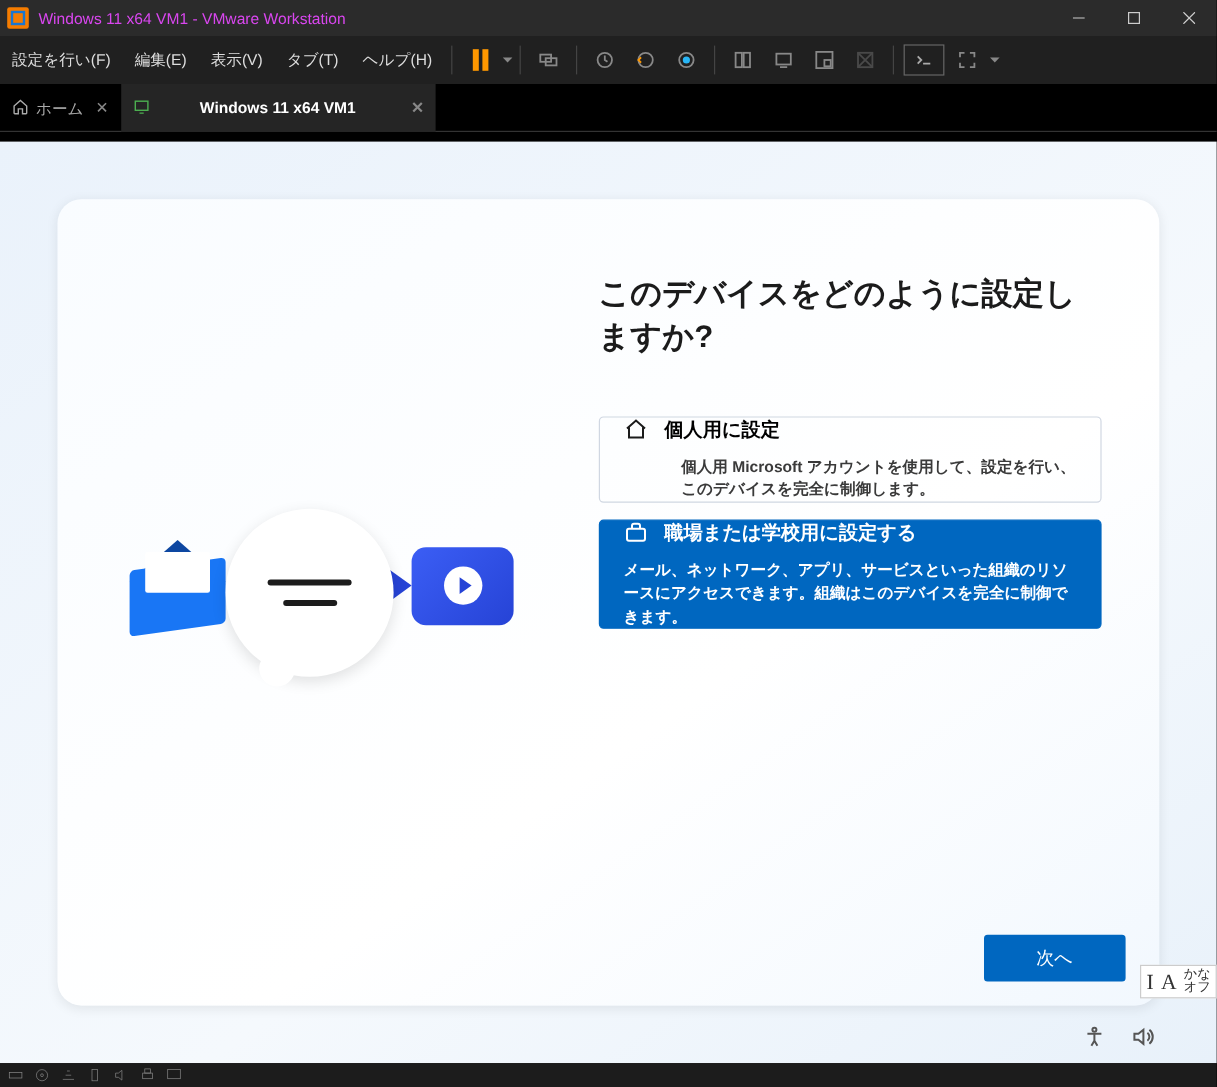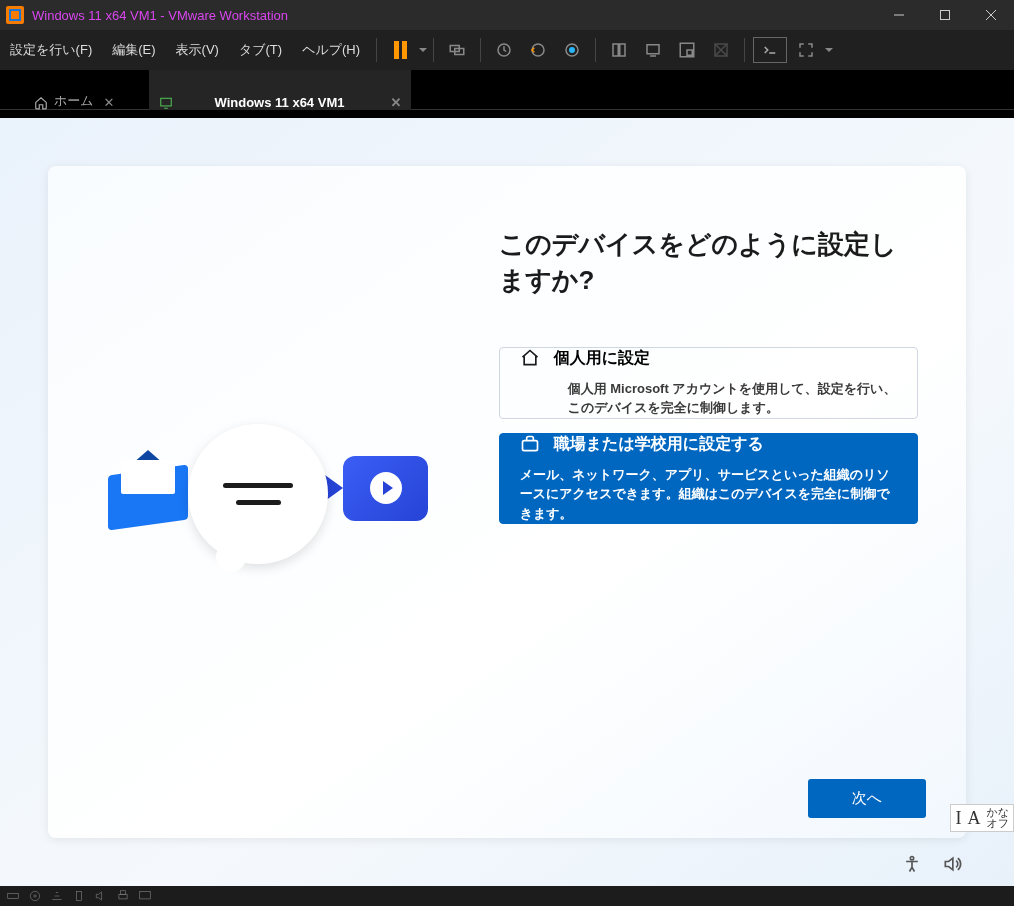--- a/index.html
+++ b/index.html
@@ -22,28 +22,28 @@
 .menubar .tool-btn { width: 34px; height: 40px; display: flex; align-items: center; justify-content: center; cursor: pointer; color: #888; }
 .menubar .tool-btn svg { width: 18px; height: 18px; }
 .menubar .tool-btn.outlined { border: 1px solid #666; height: 26px; margin: 0 2px; }
 .pause-icon { display: flex; gap: 3px; }
 .pause-icon span { width: 5px; height: 18px; background: #ff9800; }
 .dropdown-caret { width: 0; height: 0; border-left: 4px solid transparent; border-right: 4px solid transparent; border-top: 4px solid #888; margin-left: 2px; }
 .menubar .tool-group { display: flex; align-items: center; }
 
 
 .tabbar { height: 40px; background: #000; display: flex; align-items: center; border-bottom: 1px solid #333; }
-.tab { height: 40px; display: flex; align-items: flex-end; padding: 0 10px; color: #aaa; font-size: 13px; cursor: pointer; margin-left: 24px; }
+.tab { height: 40px; display: flex; align-items: flex-start; padding: 12px 10px; color: #aaa; font-size: 13px; cursor: pointer; }
 .tab svg { width: 14px; height: 14px; margin-right: 6px; fill: #aaa; }
 .tab.active { background: #252525; color: #fff; font-weight: bold; gap: 36px; }
 .tab .close { margin-left: 10px; color: #888; cursor: pointer; }
 
 
 .viewport { position: absolute; top: 118px; left: 0; right: 0; bottom: 20px; background: linear-gradient(145deg, #eaf2fb 0%, #f5f9fd 60%, #e8f1fa 100%); }
-.oobe-card { position: absolute; top: 48px; left: 48px; right: 48px; bottom: 48px; background: linear-gradient(145deg, #f9fcff 0%, #ffffff 60%, #f2f8fe 100%); border-radius: 8px; box-shadow: 0 2px 10px rgba(0,0,0,.08); display: flex; }
+.oobe-card { position: absolute; top: 48px; left: 48px; right: 48px; bottom: 48px; background: linear-gradient(145deg, #f9fcff 0%, #ffffff 60%, #f2f8fe 100%); border-radius: 20px; box-shadow: 0 2px 10px rgba(0,0,0,.08); display: flex; }
 .oobe-left { width: 48%; display: flex; align-items: center; justify-content: center; }
 .hero { position: relative; width: 320px; height: 200px; }
 .mail-icon { position: absolute; left: 0; top: 60px; width: 90px; height: 70px; }
 .mail-icon .env-back { width: 80px; height: 55px; background: #1976f5; transform: skewY(-8deg); position: absolute; top: 8px; border-radius: 4px; }
 .mail-icon .env-flap { width: 0; height: 0; border-left: 40px solid transparent; border-right: 40px solid transparent; border-bottom: 35px solid #0d47a1; position: absolute; top: -12px; }
 .mail-icon .letter { position: absolute; width: 54px; height: 34px; background: #fff; top: -2px; left: 13px; border-radius: 2px; }
 .video-icon { position: absolute; right: 0; top: 48px; width: 110px; height: 80px; }
 .video-icon .body { width: 85px; height: 65px; background: linear-gradient(135deg,#3b5ef5,#2643d6); border-radius: 12px; position: absolute; right: 0; top: 6px; }
 .video-icon .lens { width: 0; height: 0; border-left: 25px solid #2643d6; border-top: 18px solid transparent; border-bottom: 18px solid transparent; position: absolute; left: 0; top: 20px; }
 .video-icon .play { position: absolute; width: 32px; height: 32px; background: #fff; border-radius: 50%; right: 26px; top: 22px; display: flex; align-items: center; justify-content: center; }
@@ -56,21 +56,21 @@
 
 .oobe-right { width: 52%; padding: 60px 48px 0 10px; }
 .oobe-title { font-size: 26px; font-weight: 600; color: #1b1b1b; line-height: 1.4; margin-bottom: 48px; }
 .option-card { border: 1px solid #d0d7e2; border-radius: 4px; padding: 0 20px; margin-bottom: 14px; cursor: pointer; font-weight: bold; }
 .option-card.selected { background: #0067c0; border-color: #0067c0; color: #fff; }
 .option-header { display: flex; align-items: center; gap: 14px; font-size: 16px; margin-bottom: 10px; }
 .option-header svg { width: 20px; height: 20px; }
 .option-desc { font-size: 13px; line-height: 1.5; }
 .option-card:not(.selected) .option-desc { color: #3a3a3a; margin-left: 48px; }
 
-.next-btn { position: absolute; right: 88px; bottom: 68px; background: #0067c0; color: #fff; border: none; padding: 10px 44px; font-size: 15px; border-radius: 3px; cursor: pointer; }
+.next-btn { position: absolute; right: 76px; bottom: 68px; background: #0067c0; color: #fff; border: none; padding: 10px 44px; font-size: 15px; border-radius: 3px; cursor: pointer; }
 .corner-icons { position: absolute; right: 52px; bottom: 12px; display: flex; gap: 20px; color: #555; }
 .corner-icons svg { width: 20px; height: 20px; }
 
 .ime-indicator { position: absolute; right: 0; top: 686px; background: #fff; border: 1px solid #ccc; display: flex; align-items: center; font-size: 11px; padding: 2px 4px; color: #333; gap: 6px; z-index: 5; }
 .ime-indicator .big { font-size: 18px; font-family: serif; }
 
 
 .statusbar { position: absolute; bottom: 0; left: 0; right: 0; height: 20px; background: #1c1c1c; color: #bbb; font-size: 12px; display: flex; align-items: center; padding: 0 6px; justify-content: space-between; }
 .statusbar .icons { display: flex; gap: 8px; align-items: center; }
 .statusbar .icons svg { width: 14px; height: 14px; }

